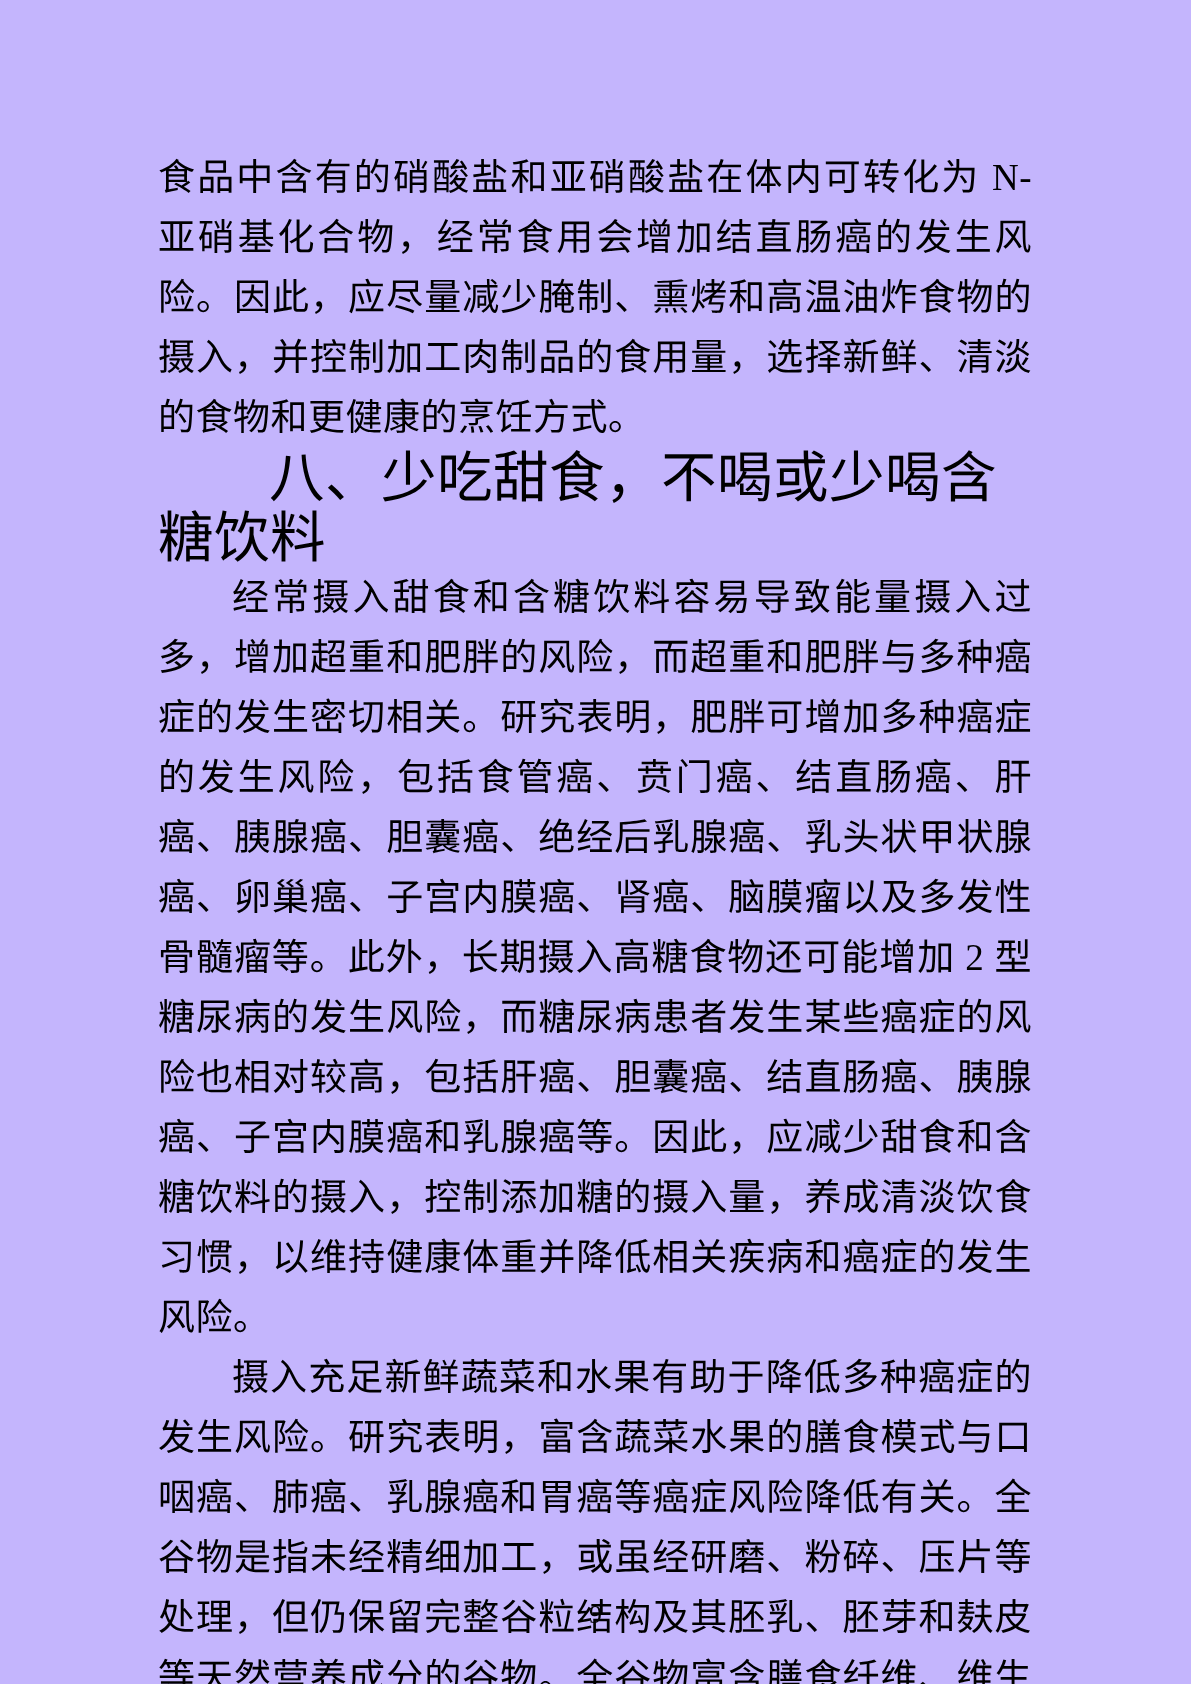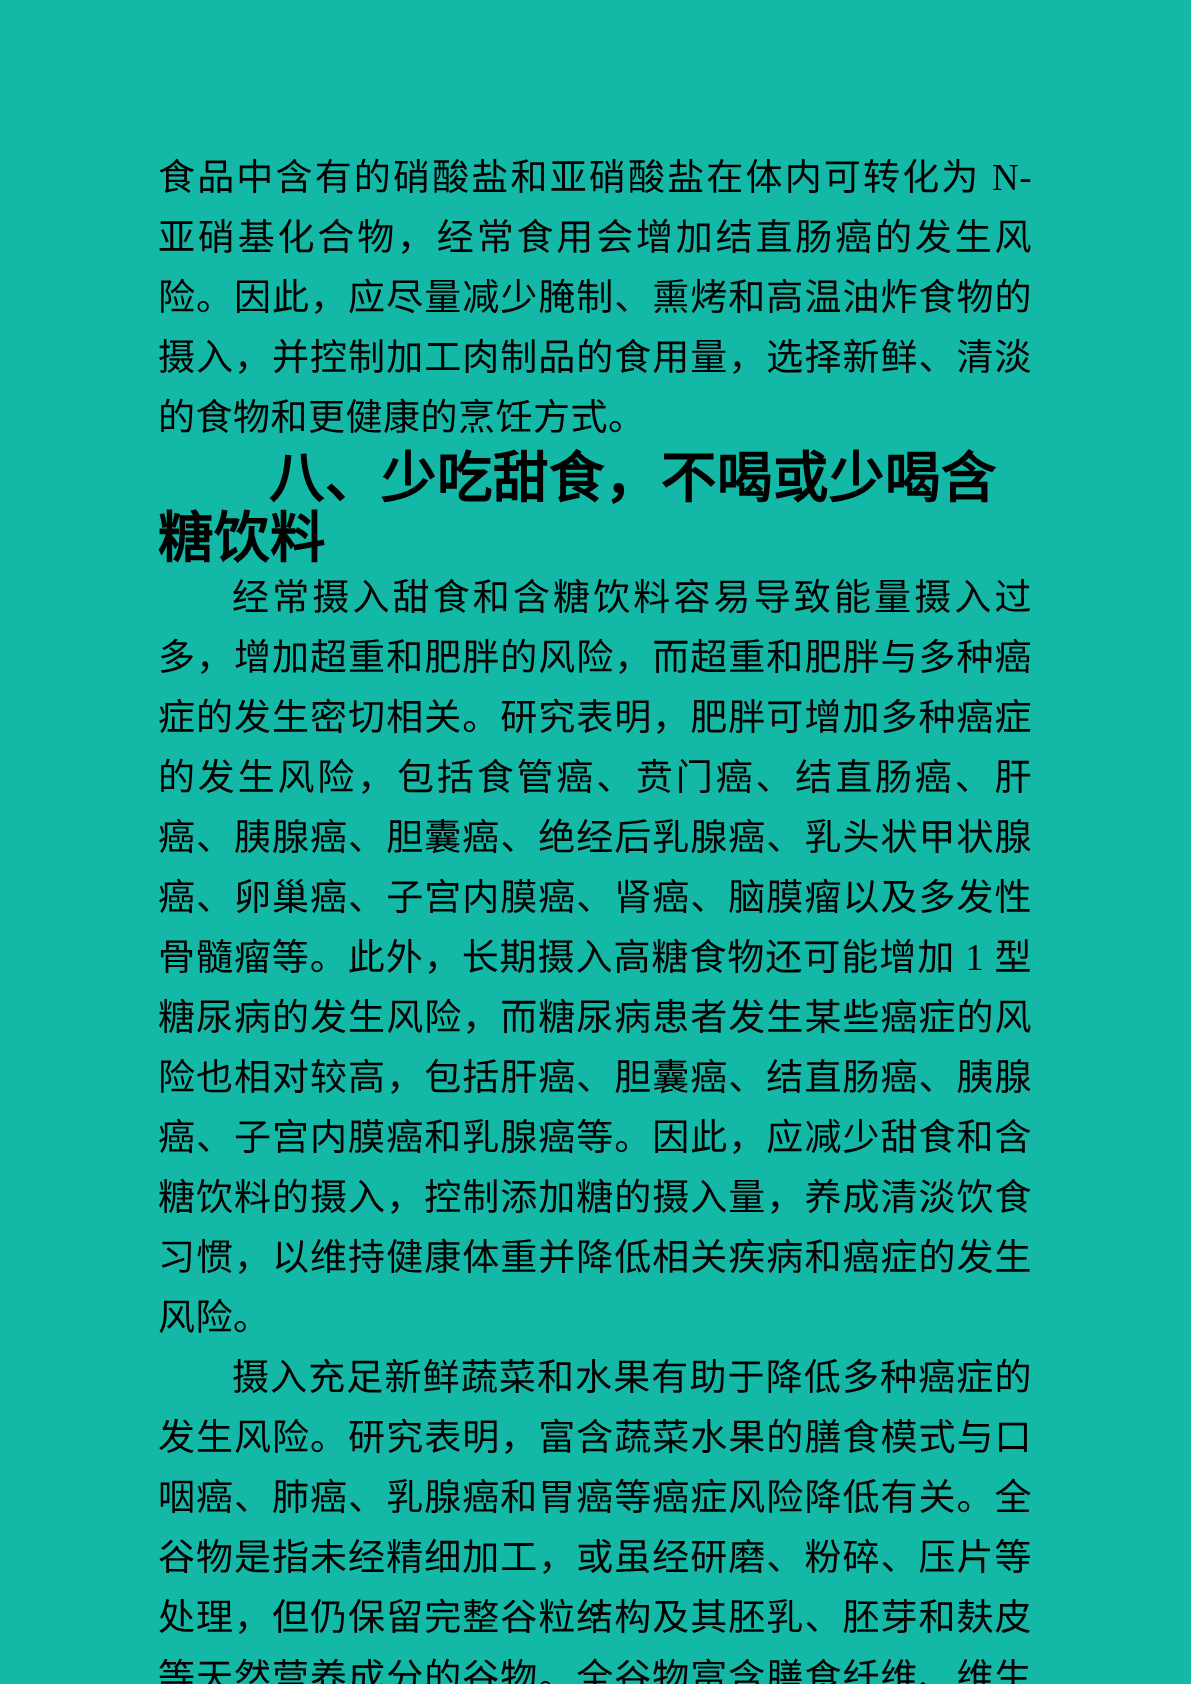--- a/index.html
+++ b/index.html
@@ -4,21 +4,21 @@
 <style>
   html, body {
     margin: 0;
     padding: 0;
     background: #ffffff;
   }
   .page {
     position: relative;
     width: 1191px;
     height: 1684px;
-    background: #14b8a6;
+    background: #c4b5fd;
     overflow: hidden;
     font-family: "Liberation Serif", "DejaVu Serif", serif;
     color: #000000;
   }
   .content {
     position: absolute;
     left: 158px;
     top: 148px;
     width: 874px;
     font-size: 37px;
@@ -30,21 +30,21 @@
   .para {
     margin: 0;
     text-indent: 2em;
   }
   .para.no-indent {
     text-indent: 0;
   }
   .heading {
     margin: 0;
     text-indent: 2em;
-    font-weight: bold;
+    font-weight: normal;
     font-family: "Liberation Sans", "DejaVu Sans", sans-serif;
     text-align: left;
   }
   .page-number {
     position: absolute;
     left: 0;
     right: 0;
     top: 1600px;
     text-align: center;
     font-size: 26px;
@@ -53,17 +53,17 @@
     color: #000000;
   }
 </style>
 </head>
 <body>
 
 <div class="page">
   <div class="content">
     <p class="para no-indent">食品中含有的硝酸盐和亚硝酸盐在体内可转化为 N-亚硝基化合物，经常食用会增加结直肠癌的发生风险。因此，应尽量减少腌制、熏烤和高温油炸食物的摄入，并控制加工肉制品的食用量，选择新鲜、清淡的食物和更健康的烹饪方式。</p>
     <h2 class="heading">八、少吃甜食，不喝或少喝含糖饮料</h2>
-    <p class="para">经常摄入甜食和含糖饮料容易导致能量摄入过多，增加超重和肥胖的风险，而超重和肥胖与多种癌症的发生密切相关。研究表明，肥胖可增加多种癌症的发生风险，包括食管癌、贲门癌、结直肠癌、肝癌、胰腺癌、胆囊癌、绝经后乳腺癌、乳头状甲状腺癌、卵巢癌、子宫内膜癌、肾癌、脑膜瘤以及多发性骨髓瘤等。此外，长期摄入高糖食物还可能增加 1 型糖尿病的发生风险，而糖尿病患者发生某些癌症的风险也相对较高，包括肝癌、胆囊癌、结直肠癌、胰腺癌、子宫内膜癌和乳腺癌等。因此，应减少甜食和含糖饮料的摄入，控制添加糖的摄入量，养成清淡饮食习惯，以维持健康体重并降低相关疾病和癌症的发生风险。</p>
+    <p class="para">经常摄入甜食和含糖饮料容易导致能量摄入过多，增加超重和肥胖的风险，而超重和肥胖与多种癌症的发生密切相关。研究表明，肥胖可增加多种癌症的发生风险，包括食管癌、贲门癌、结直肠癌、肝癌、胰腺癌、胆囊癌、绝经后乳腺癌、乳头状甲状腺癌、卵巢癌、子宫内膜癌、肾癌、脑膜瘤以及多发性骨髓瘤等。此外，长期摄入高糖食物还可能增加 2 型糖尿病的发生风险，而糖尿病患者发生某些癌症的风险也相对较高，包括肝癌、胆囊癌、结直肠癌、胰腺癌、子宫内膜癌和乳腺癌等。因此，应减少甜食和含糖饮料的摄入，控制添加糖的摄入量，养成清淡饮食习惯，以维持健康体重并降低相关疾病和癌症的发生风险。</p>
     <p class="para">摄入充足新鲜蔬菜和水果有助于降低多种癌症的发生风险。研究表明，富含蔬菜水果的膳食模式与口咽癌、肺癌、乳腺癌和胃癌等癌症风险降低有关。全谷物是指未经精细加工，或虽经研磨、粉碎、压片等处理，但仍保留完整谷粒结构及其胚乳、胚芽和麸皮等天然营养成分的谷物。全谷物富含膳食纤维、维生素和多种植物化学物质，以全谷物为主的主食结构有</p>
   </div>
   <div class="page-number">9</div>
 </div>
 
 </body></html>

